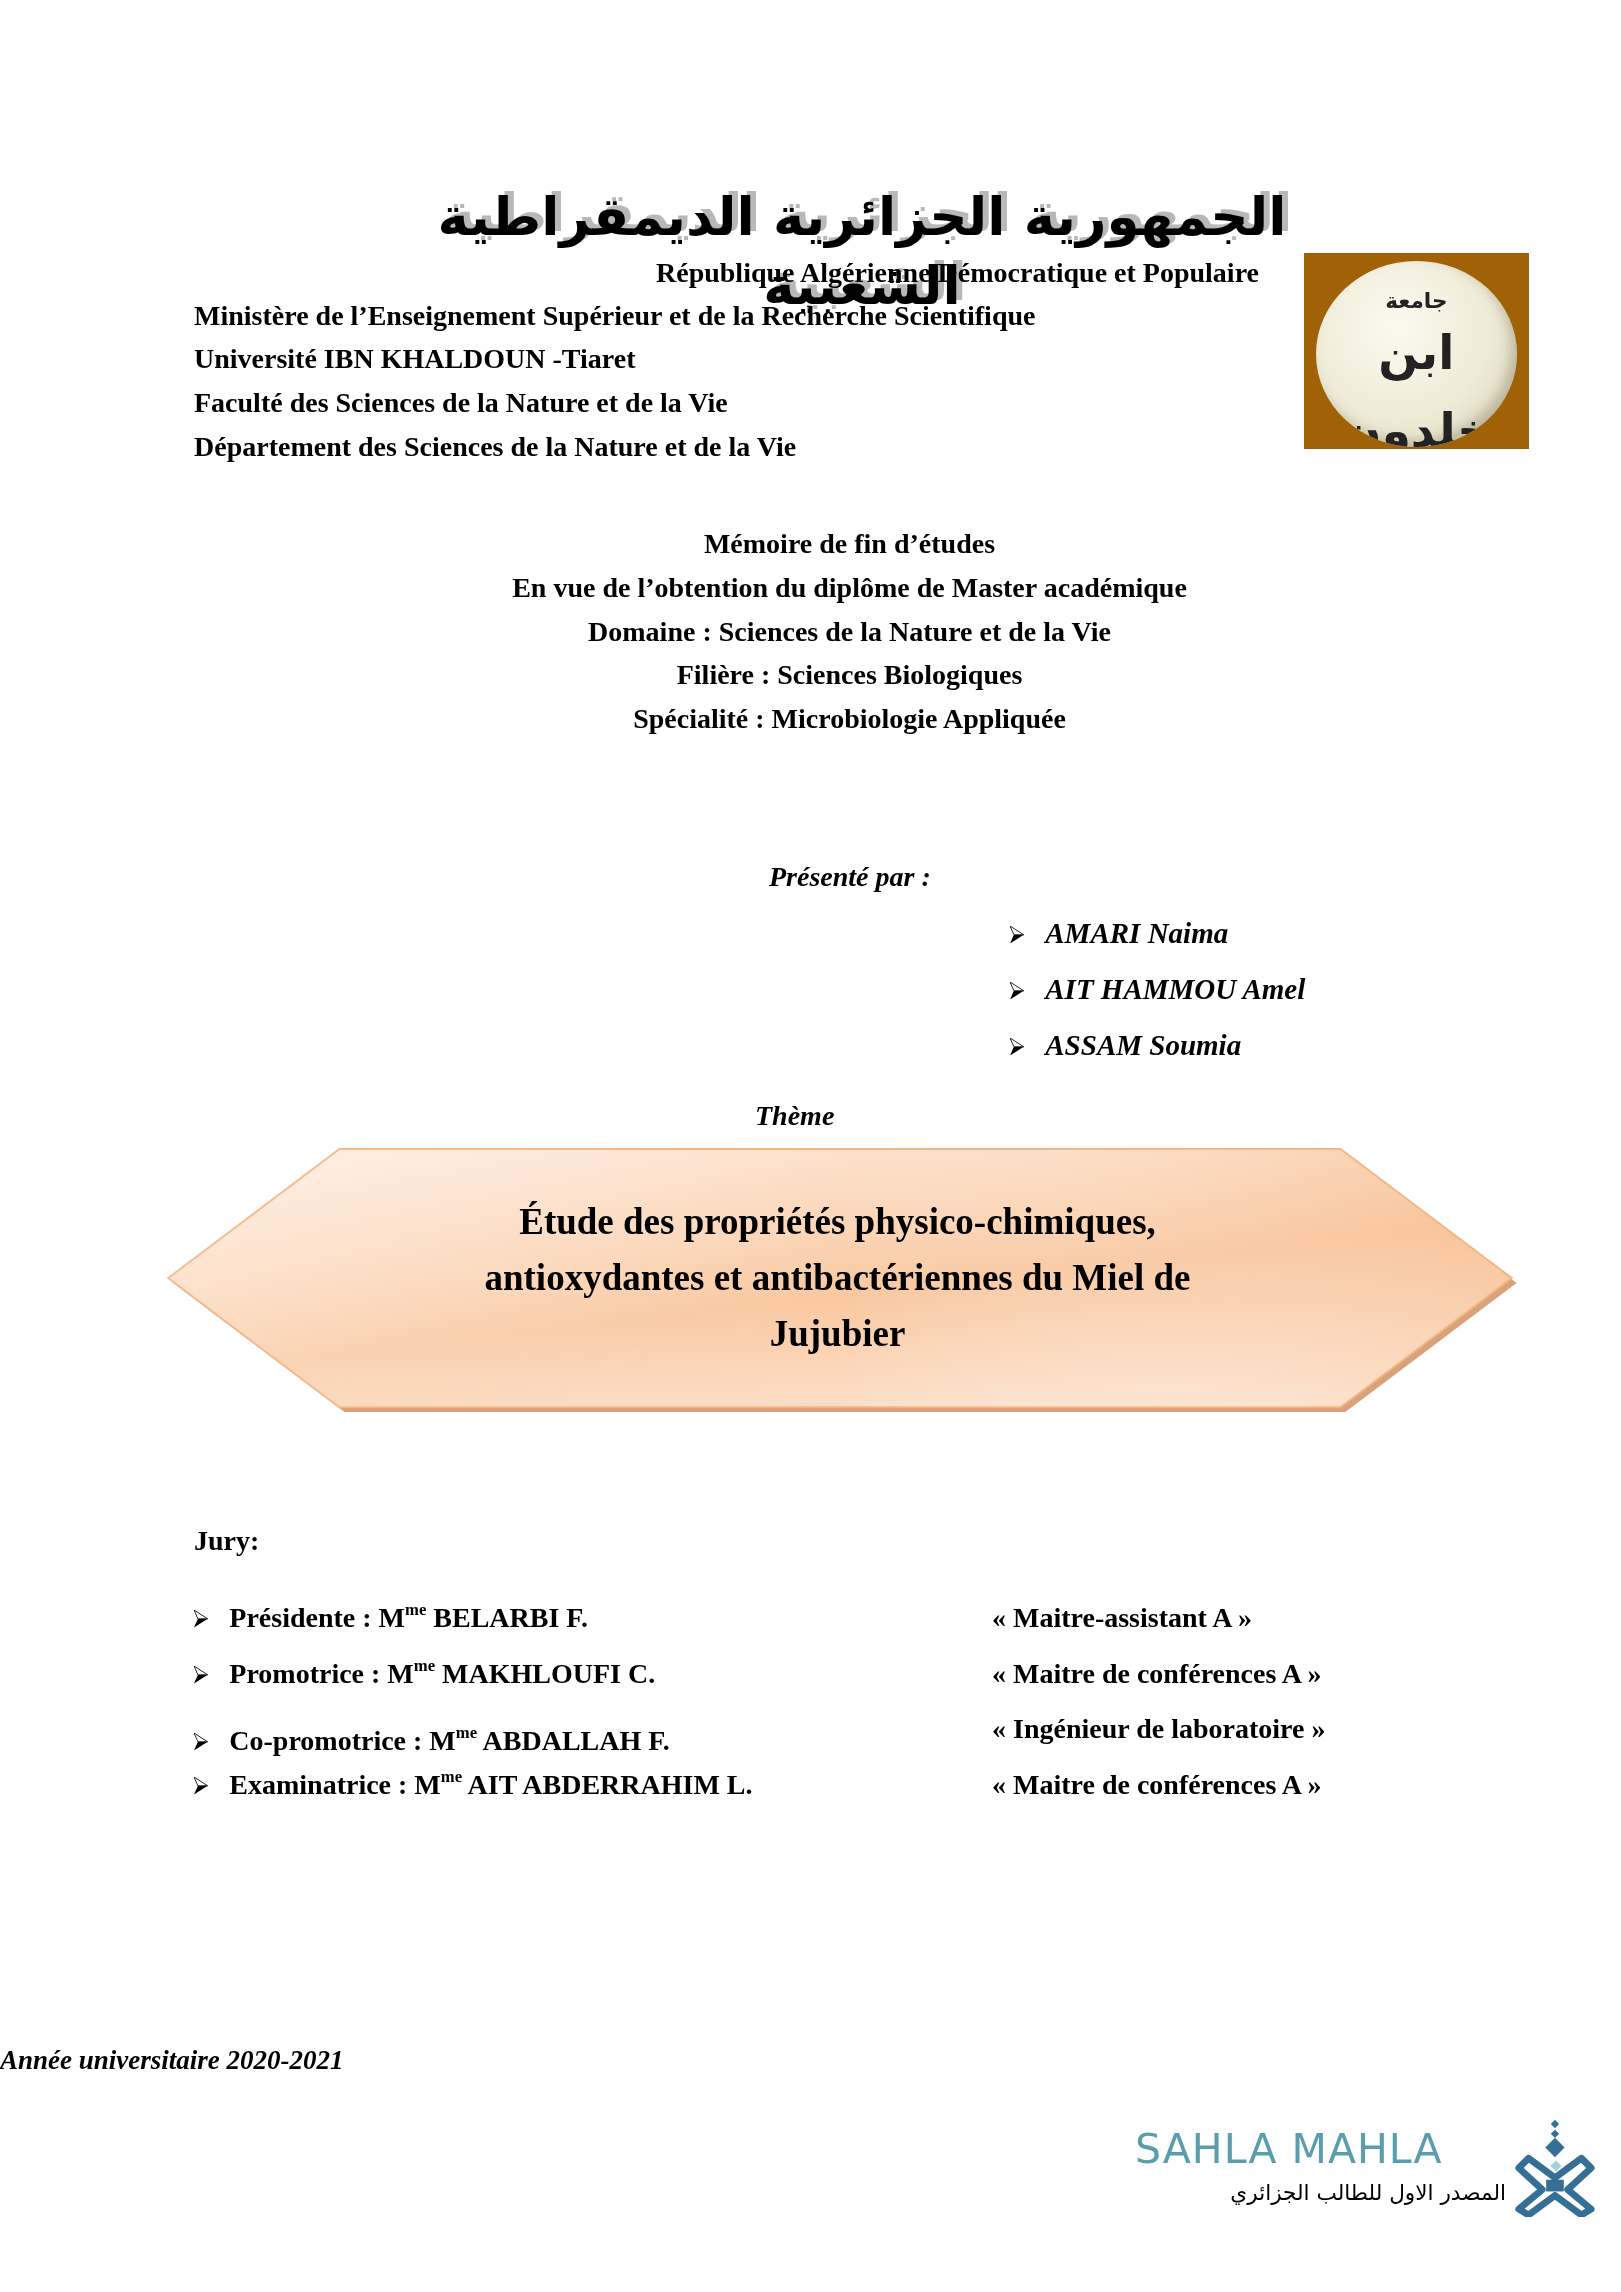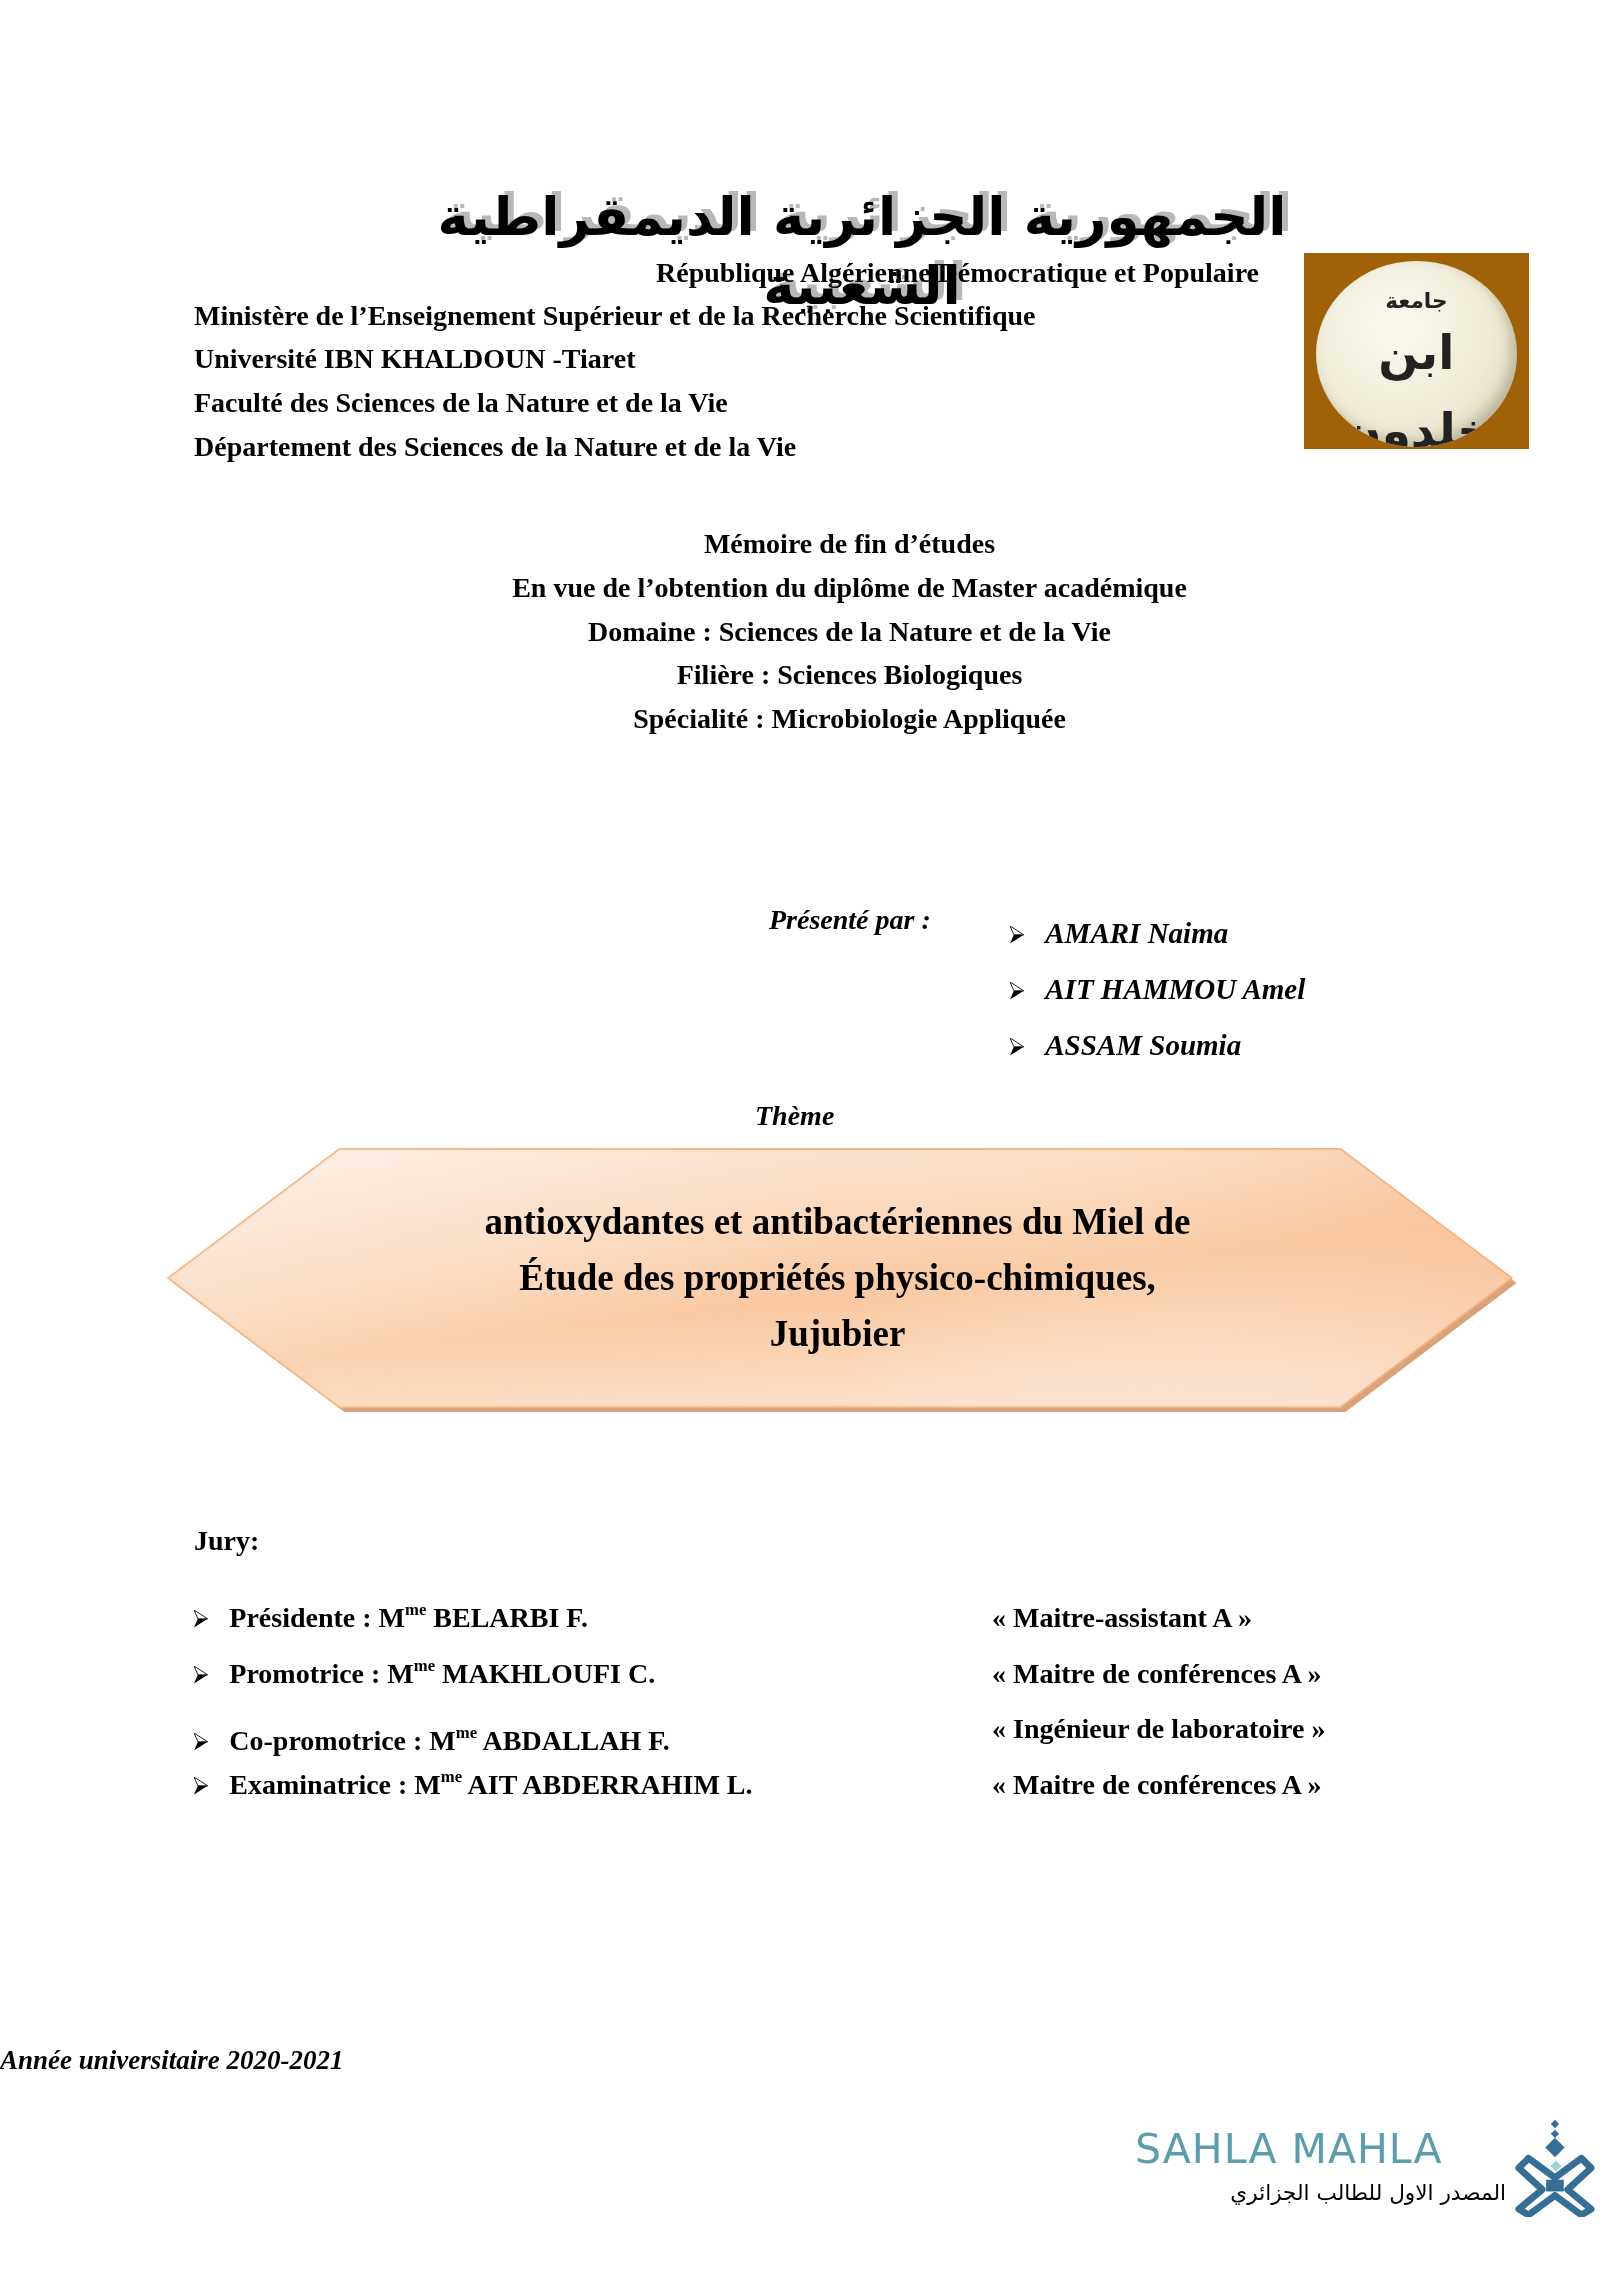--- a/index.html
+++ b/index.html
@@ -12,21 +12,21 @@
   .hdr { left:194px; font-size:28px; font-weight:bold; line-height:39px; white-space:nowrap; }
   .center-line { left:0; width:1621px; text-align:center; font-size:28px; font-weight:bold; line-height:39px; white-space:nowrap; }
   .logo { left:1304px; top:253px; width:225px; height:196px; background:#a16207; }
   .logo-disc { position:absolute; left:11.8px; top:7.8px; width:201px; height:186px; border-radius:50%;
      background:radial-gradient(ellipse at 40% 35%, #fbfaf0 0%, #efebd6 55%, #d4cfb5 100%);
      box-shadow: inset -5.9px -5.9px 11.8px rgba(120,110,80,.35); overflow:hidden; }
   .logo-text { position:absolute; left:0; top:27.4px; width:201px; text-align:center;
      font-family:"DejaVu Sans", sans-serif; font-weight:bold; color:#222; direction:rtl; }
   .logo-text .big { font-size:73px; line-height:94px; display:block; }
   .logo-text .small { font-size:21.6px; line-height:25.5px; display:block; }
-  .presenter-label { left:769px; top:861px; font-size:28px; font-weight:bold; font-style:italic;margin-top:43px; }
+  .presenter-label { left:769px; top:861px; font-size:28px; font-weight:bold; font-style:italic; }
   .student { left:1010px; font-size:29px; font-weight:bold; font-style:italic; line-height:39px; white-space:nowrap; }
   .bullet { display:inline-block; width:13.7px; height:17.6px; margin-right:21.6px; position:relative; top:1px; }
   .theme-label { left:755px; top:1100px; font-size:28px; font-weight:bold; font-style:italic; }
   .hexwrap { left:162px; top:1145px; width:1358px; height:272px; }
   .hex-title { left:372px; top:1194px; width:931px; text-align:center; font-size:37px; font-weight:bold;
      line-height:56px; }
   .jury-label { left:194px; top:1525px; font-size:28px; font-weight:bold; }
   .jury-row { left:194px; font-size:28px; font-weight:bold; line-height:39px; white-space:nowrap; }
   .jury-rank { left:992px; font-size:28px; font-weight:bold; line-height:39px; white-space:nowrap; }
   sup { font-size:16.7px; vertical-align:11.8px; line-height:0; }
@@ -100,22 +100,22 @@
       <stop offset="0.5" stop-color="#fff" stop-opacity="0"></stop>
       <stop offset="1" stop-color="#f6b888" stop-opacity="0.35"></stop>
     </linearGradient>
   </defs>
   <polygon points="185,9 1208,9 1383,141 1208,273 185,273 10,141" fill="#d9a27a"></polygon>
   <polygon points="180,4 1203,4 1378,136 1203,268 180,268 5,136" fill="url(#hexgrad)" stroke="#f2b482" stroke-width="2"></polygon>
   <polygon points="180,4 1203,4 1378,136 1203,268 180,268 5,136" fill="url(#hexgrad2)"></polygon>
 </svg>
 
 <div class="abs hex-title">
+  <div>Étude des propriétés physico-chimiques,</div>
   <div>antioxydantes et antibactériennes du Miel de</div>
-  <div>Étude des propriétés physico-chimiques,</div>
   <div>Jujubier</div>
 </div>
 
 <div class="abs jury-label">Jury:</div>
 
 <div class="abs jury-row" style="top:1598px;">
   <svg class="bullet" viewBox="0 0 14 18">
       <path d="M0 0 L14 9 L0 18 L4 9 Z" fill="#000"></path>
       <path d="M0 0 L14 9 L4 9 Z" fill="#fff" stroke="#000" stroke-width="0.8"></path>
     </svg><span>Présidente : </span><span>M</span><sup>me</sup><span> BELARBI F.</span>

